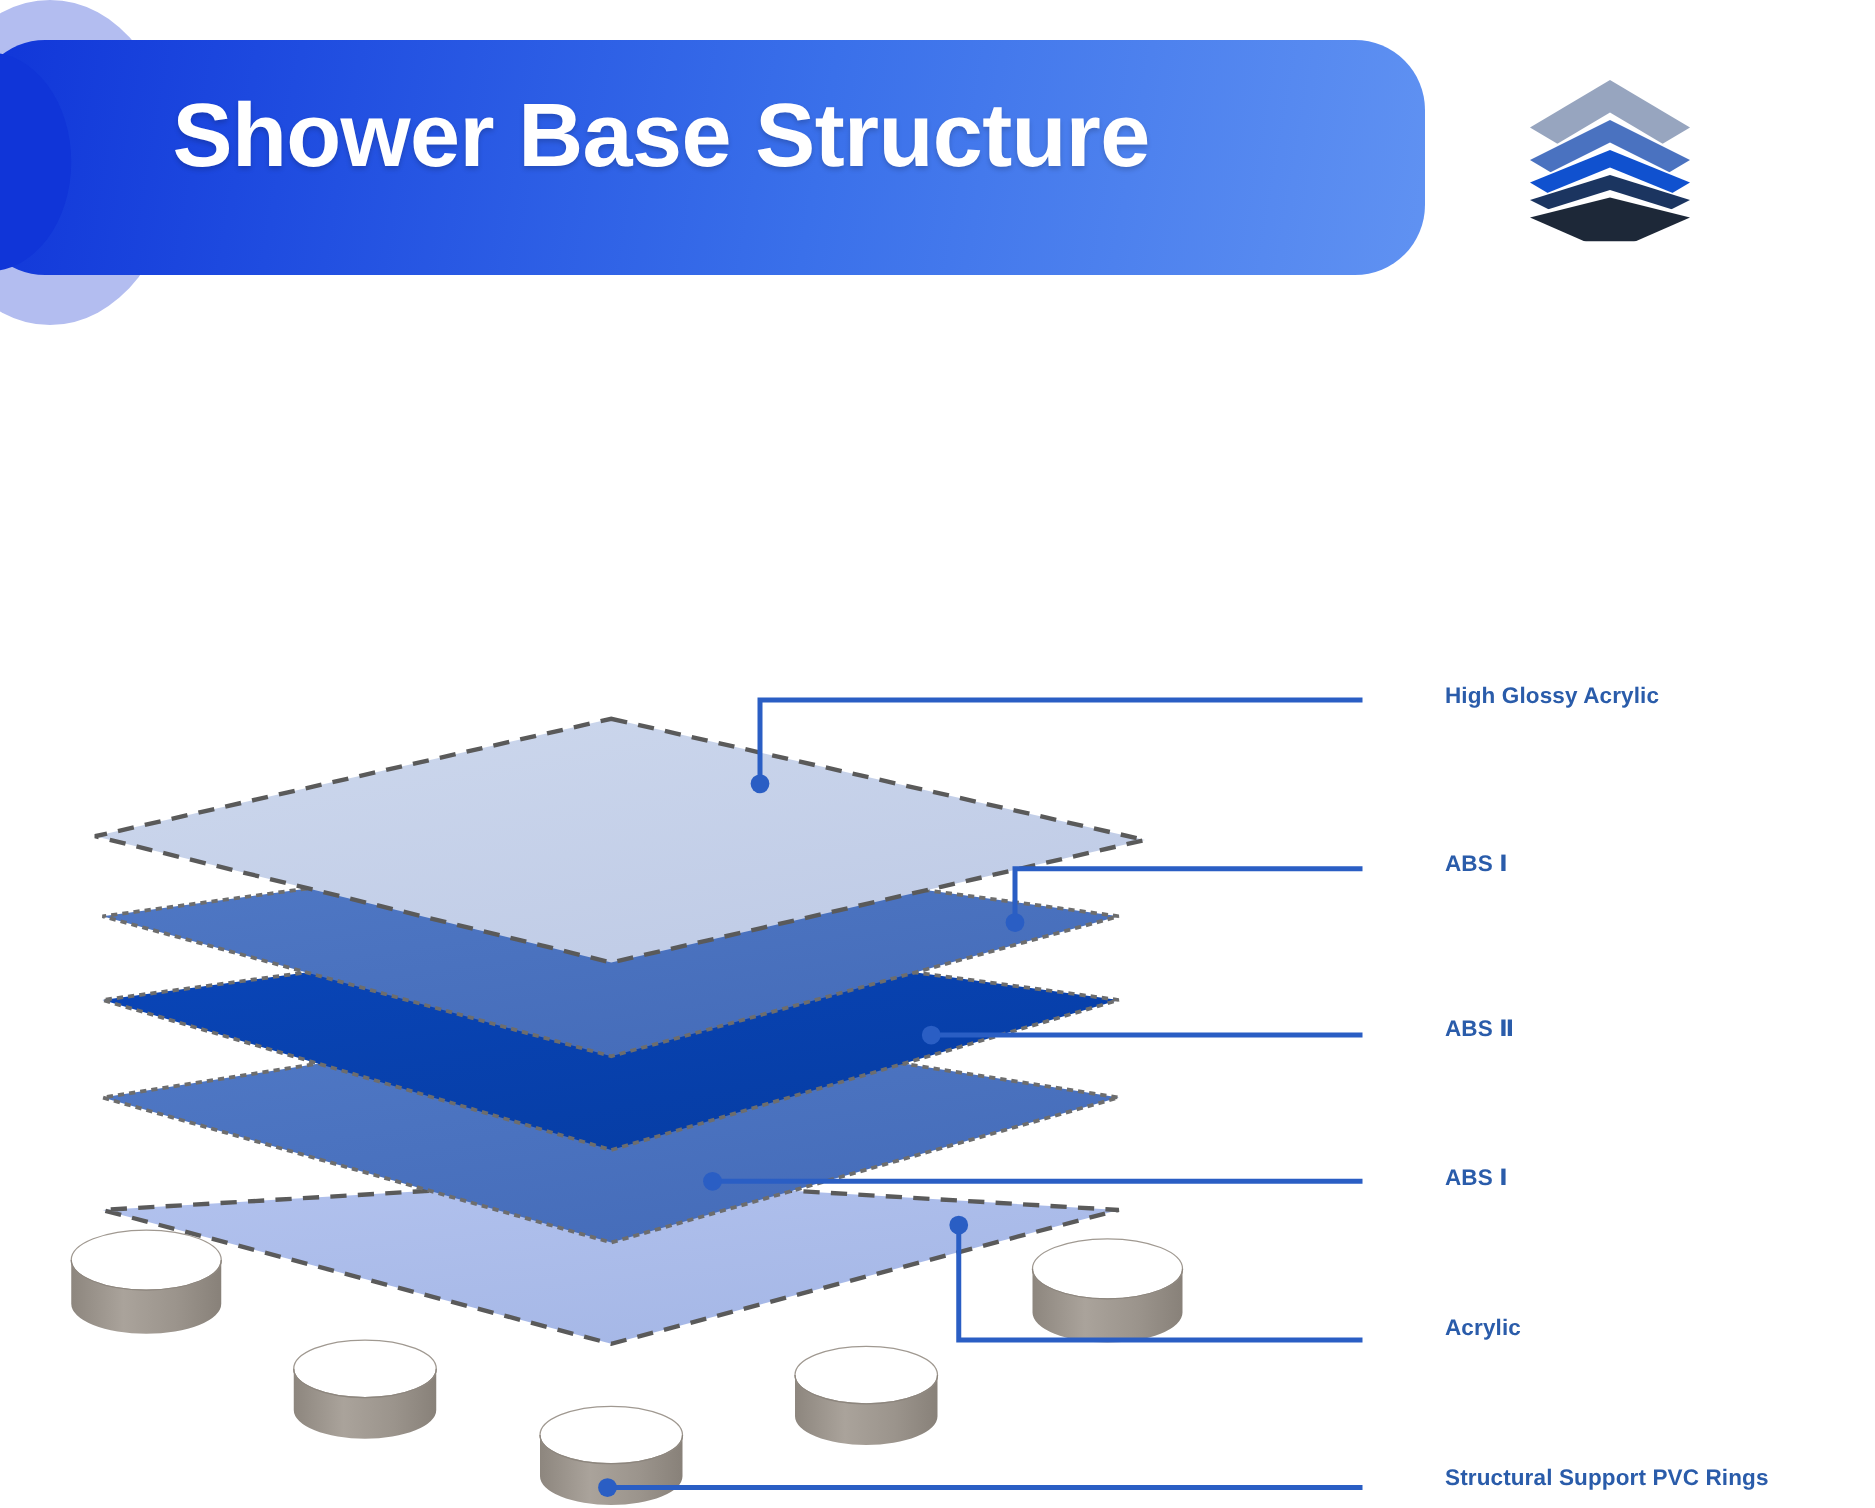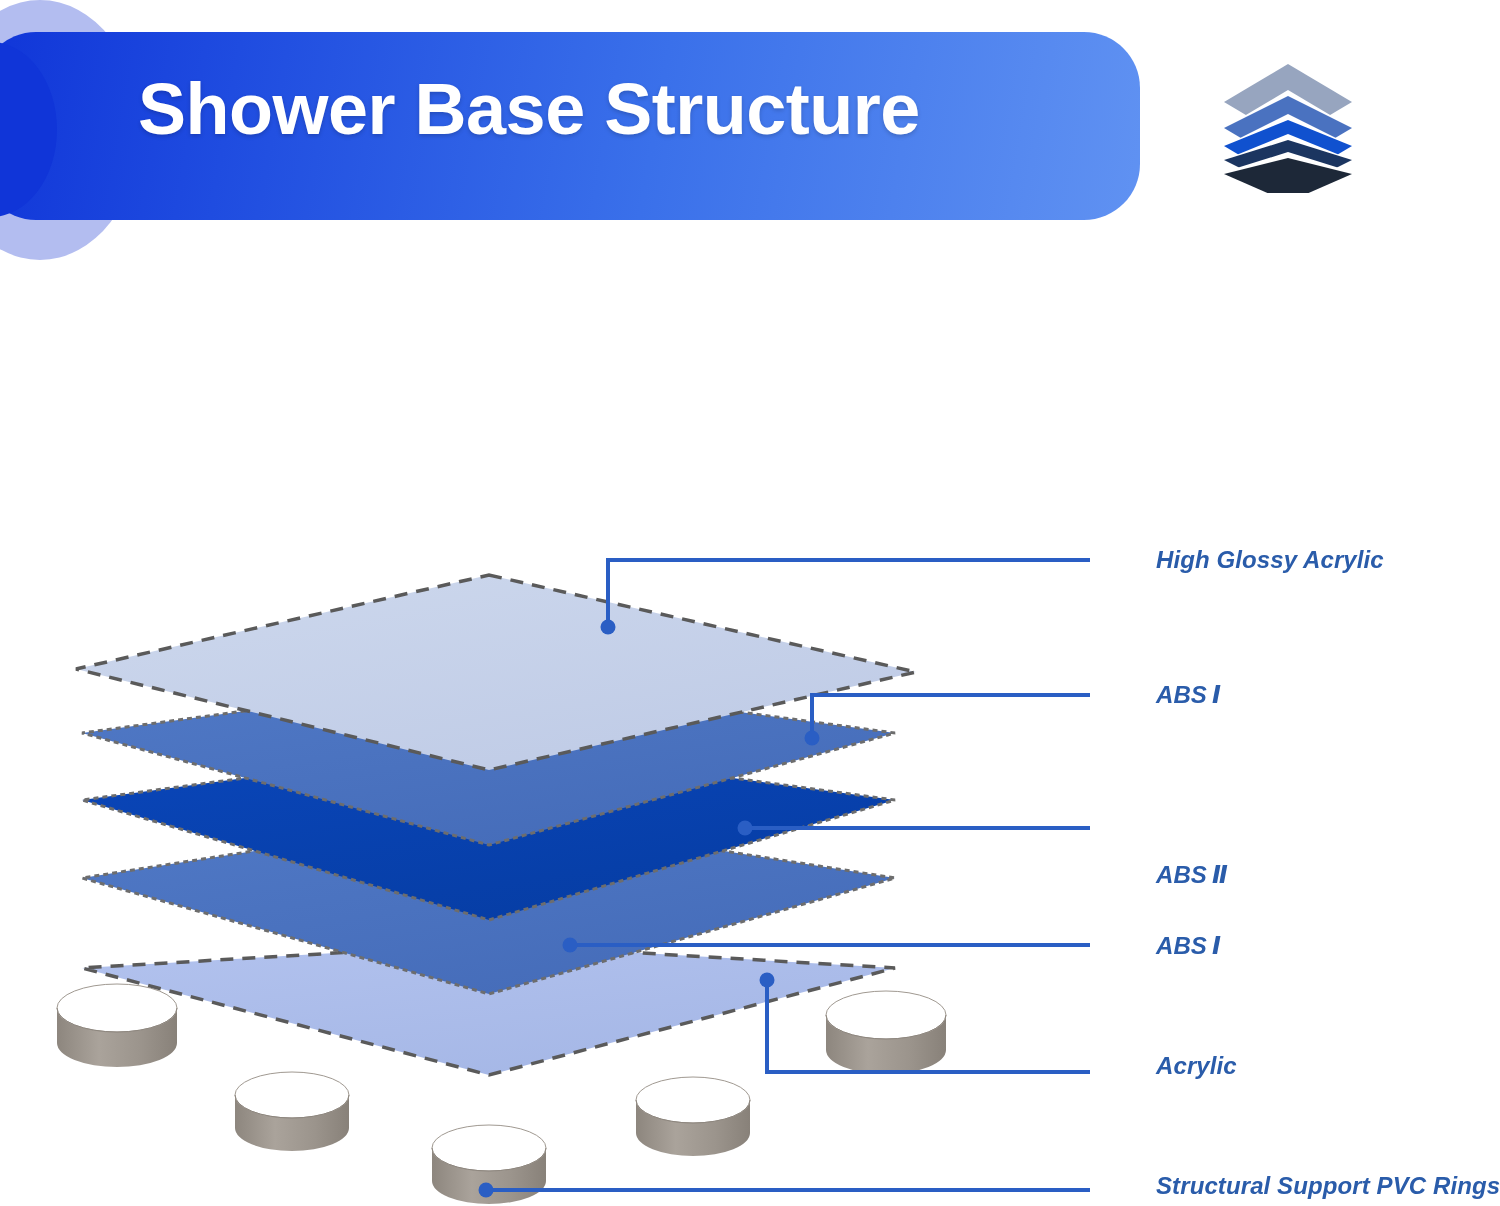--- a/index.html
+++ b/index.html
@@ -65,31 +65,30 @@
     position: absolute;
     left: 0; top: 0;
     width: 1500px; height: 1206px;
     z-index: 5;
   }
 
   
   .label {
     position: absolute;
     color: #2a5caa;
-    font-size: 24px;
+    font-size: 18px;
     font-weight: bold;
     white-space: nowrap;
     z-index: 7;
     letter-spacing: 0.1px;
-    font-style: italic;
   }
   .label .rn { font-family: "DejaVu Sans", sans-serif; padding-left: 5px; }
   .lb1 { left: 1156px; top: 546px; }
   .lb2 { left: 1156px; top: 681px; }
-  .lb3 { left: 1156px; top: 813px; margin-top: 48px; }
+  .lb3 { left: 1156px; top: 813px; }
   .lb4 { left: 1156px; top: 932px; }
   .lb5 { left: 1156px; top: 1052px; }
   .lb6 { left: 1156px; top: 1172px; }
 </style>
 </head>
 <body>
 
 <div id="page">
 
   <div class="deco-circle-lav"></div>

